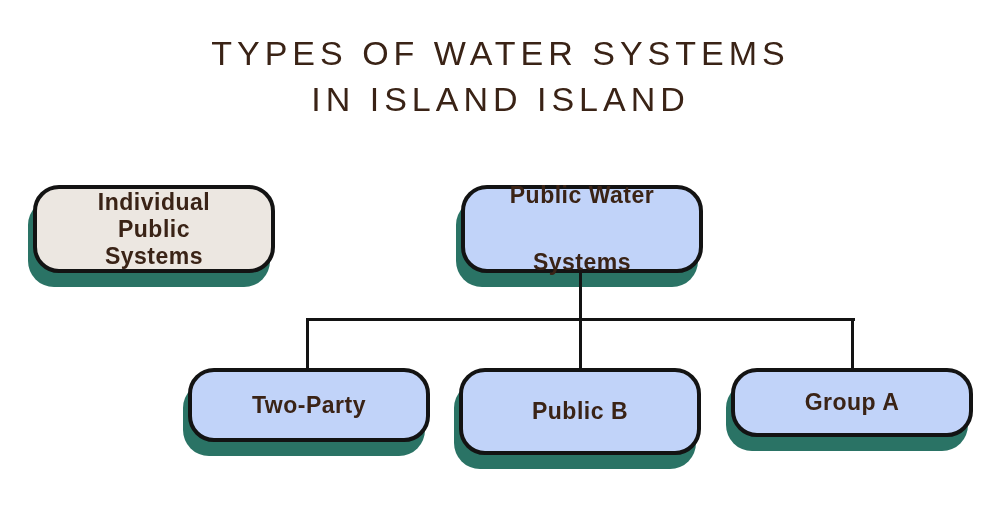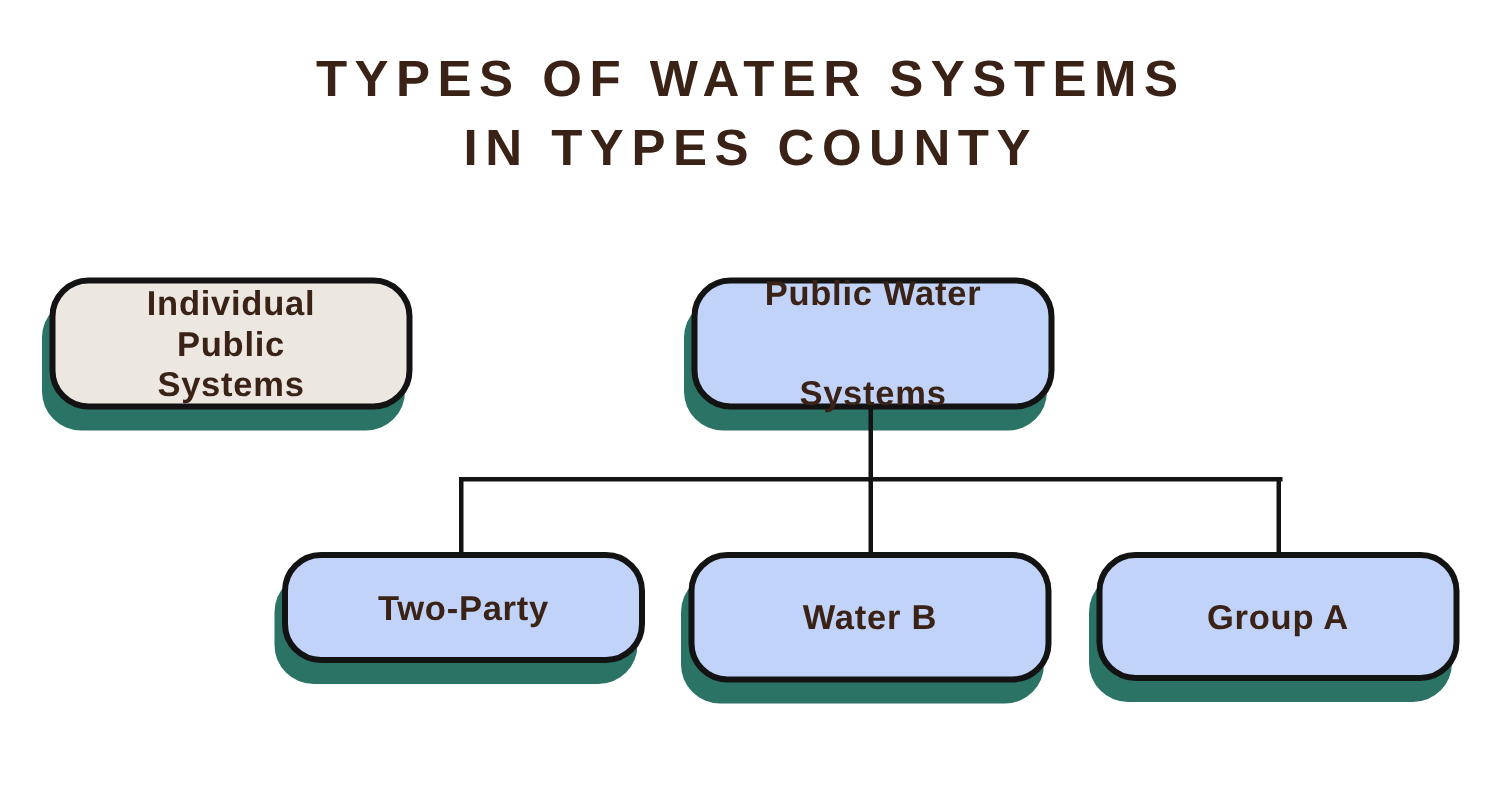--- a/index.html
+++ b/index.html
@@ -24,21 +24,21 @@
 
   .title {
     position: absolute;
     left: 0;
     right: 0;
     top: 30px;
     text-align: center;
     color: var(--text);
     font-size: 34px;
     line-height: 46px;
-    font-weight: 700;
+    font-weight: 400;
     letter-spacing: 5px;
   }
   .title .line { display: block; }
 
   .node {
     position: absolute;
     border: 4px solid var(--outline);
     border-radius: 26px;
     box-shadow: -5px 14px 0 var(--shadow-teal);
     display: flex;
@@ -53,56 +53,56 @@
     letter-spacing: 0.5px;
   }
   .node.beige { background: var(--box-beige); }
   .node.blue  { background: var(--box-blue); gap: 40px; }
   .node .nline { display: block; }
 
   .node-individual { left: 33px;  top: 185px; width: 242px; height: 88px; text-align: right; }
   .node-public     { left: 461px; top: 185px; width: 242px; height: 88px; }
   .node-twoparty   { left: 188px; top: 368px; width: 242px; height: 74px; }
   .node-groupb     { left: 459px; top: 368px; width: 242px; height: 87px; }
-  .node-groupa     { left: 731px; top: 368px; width: 242px; height: 86px; }
+  .node-groupa     { left: 731px; top: 368px; width: 242px; height: 69px; }
 
   .connector { position: absolute; background: var(--outline); }
   .conn-parent-stem { left: 579px; top: 271px; width: 3px;  height: 50px; }
   .conn-horizontal  { left: 306px; top: 318px; width: 549px; height: 3px; }
   .conn-drop-left   { left: 306px; top: 318px; width: 3px;  height: 52px; }
   .conn-drop-mid    { left: 579px; top: 318px; width: 3px;  height: 52px; }
   .conn-drop-right  { left: 851px; top: 318px; width: 3px;  height: 52px; }
 </style>
 </head>
 <body>
 
 <div class="canvas">
 
   <div class="title">
     <span class="line">TYPES OF WATER SYSTEMS</span>
-    <span class="line">IN TYPES COUNTY</span>
+    <span class="line">IN ISLAND ISLAND</span>
   </div>
 
   <div class="node beige node-individual">
     <span class="nline">Individual</span>
     <span class="nline">Public</span>
     <span class="nline">Systems</span>
   </div>
 
   <div class="node blue node-public">
     <span class="nline">Public Water</span>
     <span class="nline">Systems</span>
   </div>
 
   <div class="node blue node-twoparty">
     <span class="nline">Two-Party</span>
   </div>
 
   <div class="node blue node-groupb">
-    <span class="nline">Water B</span>
+    <span class="nline">Public B</span>
   </div>
 
   <div class="node blue node-groupa">
     <span class="nline">Group A</span>
   </div>
 
   <div class="connector conn-parent-stem"></div>
   <div class="connector conn-horizontal"></div>
   <div class="connector conn-drop-left"></div>
   <div class="connector conn-drop-mid"></div>

